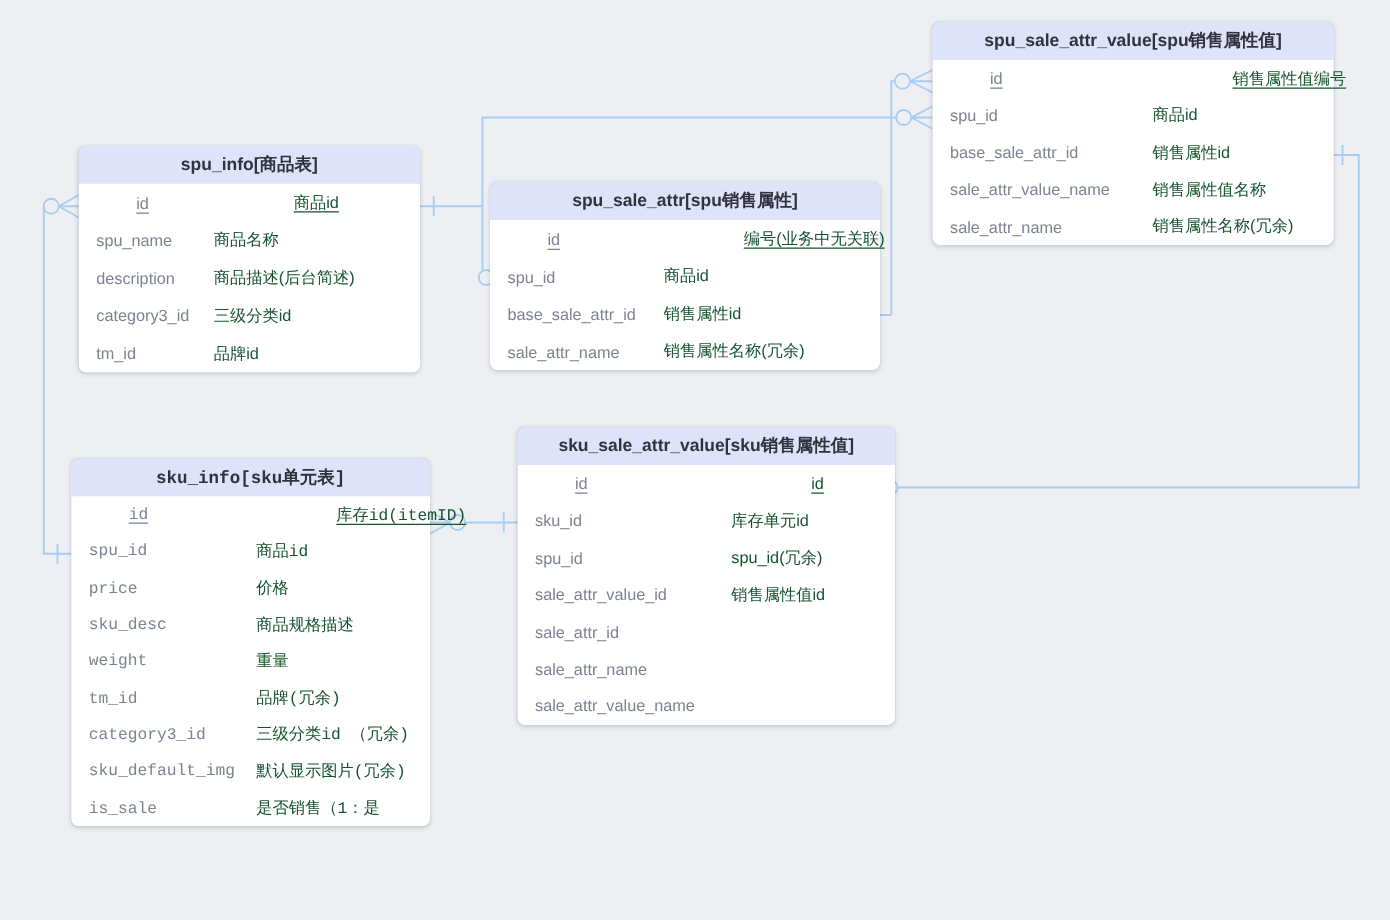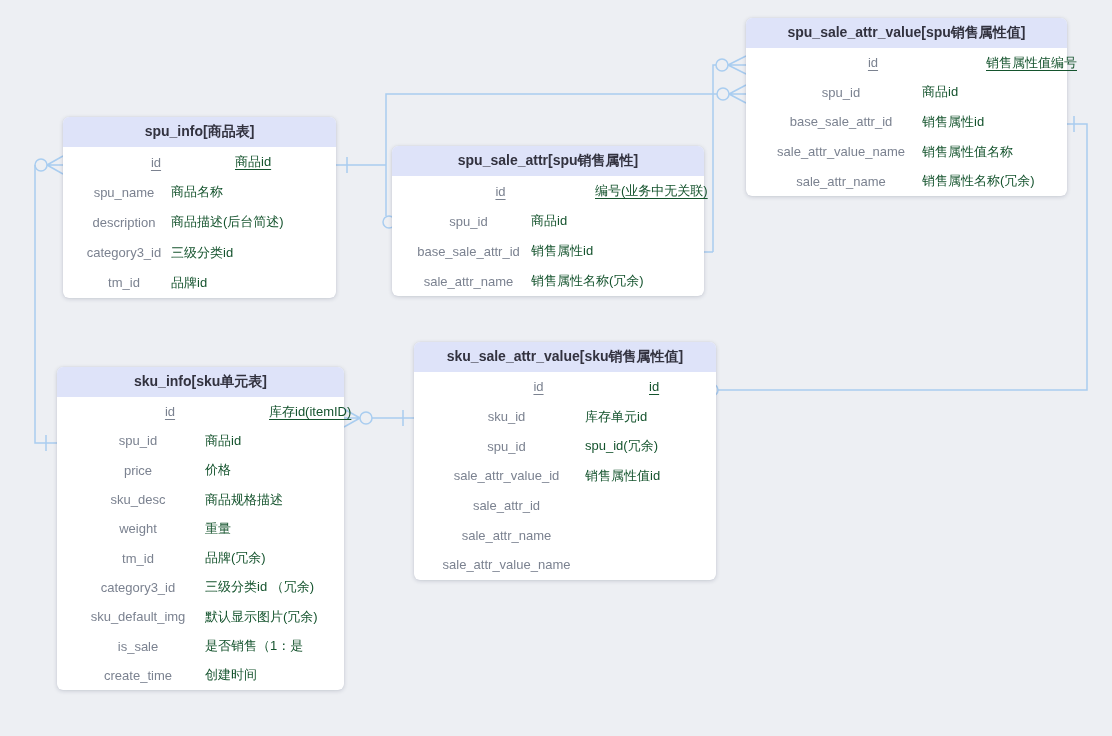--- a/index.html
+++ b/index.html
@@ -5,21 +5,20 @@
   html,body{margin:0;padding:0;background:#e4e7ec;}
   .stage{
     position:relative;width:1112px;height:736px;overflow:hidden;
     background:#edeff3;
     font-family:"Liberation Sans","DejaVu Sans",sans-serif;
   }
   svg.rel-layer{position:absolute;left:0;top:0;}
   .tbl{
     position:absolute;background:#ffffff;border-radius:6px;
     box-shadow:0 1px 4px rgba(30,40,70,.18),0 0 1px rgba(30,40,70,.12);
-    text-align:center;
   }
   .tbl-h{
     height:30px;background:#dee3f9;border-radius:6px 6px 0 0;
     display:flex;align-items:center;justify-content:center;
     font-size:14px;font-weight:bold;color:#32323f;letter-spacing:0;
     white-space:nowrap;
   }
   .tbl-r{
     display:flex;align-items:center;padding:0 14px;
     font-size:13px;height:var(--rh);white-space:nowrap;
@@ -128,21 +127,21 @@
       </div>
       <div class="tbl-r">
         <span class="fname">sale_attr_value_name</span>
         <span class="fcomment">销售属性值名称</span>
       </div>
       <div class="tbl-r">
         <span class="fname">sale_attr_name</span>
         <span class="fcomment">销售属性名称(冗余)</span>
       </div>
     </div>
-    <div class="tbl" style="left: 57px; top: 367px; width: 287px; --nc: 134px; --rh: 29.3px;">
+    <div class="tbl" style="left: 57px; top: 367px; width: 287px; font-family: Liberation Mono, monospace; --nc: 134px; --rh: 29.3px;">
       <div class="tbl-h">sku_info[sku单元表]</div>
       <div class="tbl-r pk">
         <span class="fname">id</span>
         <span class="fcomment">库存id(itemID)</span>
       </div>
       <div class="tbl-r">
         <span class="fname">spu_id</span>
         <span class="fcomment">商品id</span>
       </div>
       <div class="tbl-r">
@@ -166,24 +165,20 @@
         <span class="fcomment">三级分类id （冗余)</span>
       </div>
       <div class="tbl-r">
         <span class="fname">sku_default_img</span>
         <span class="fcomment">默认显示图片(冗余)</span>
       </div>
       <div class="tbl-r">
         <span class="fname">is_sale</span>
         <span class="fcomment">是否销售（1：是</span>
       </div>
-      <div class="tbl-r">
-        <span class="fname">create_time</span>
-        <span class="fcomment">创建时间</span>
-      </div>
     </div>
     <div class="tbl" style="left: 414px; top: 342px; width: 302px; --nc: 157px; --rh: 29.7px;">
       <div class="tbl-h">sku_sale_attr_value[sku销售属性值]</div>
       <div class="tbl-r pk">
         <span class="fname">id</span>
         <span class="fcomment">id</span>
       </div>
       <div class="tbl-r">
         <span class="fname">sku_id</span>
         <span class="fcomment">库存单元id</span>

